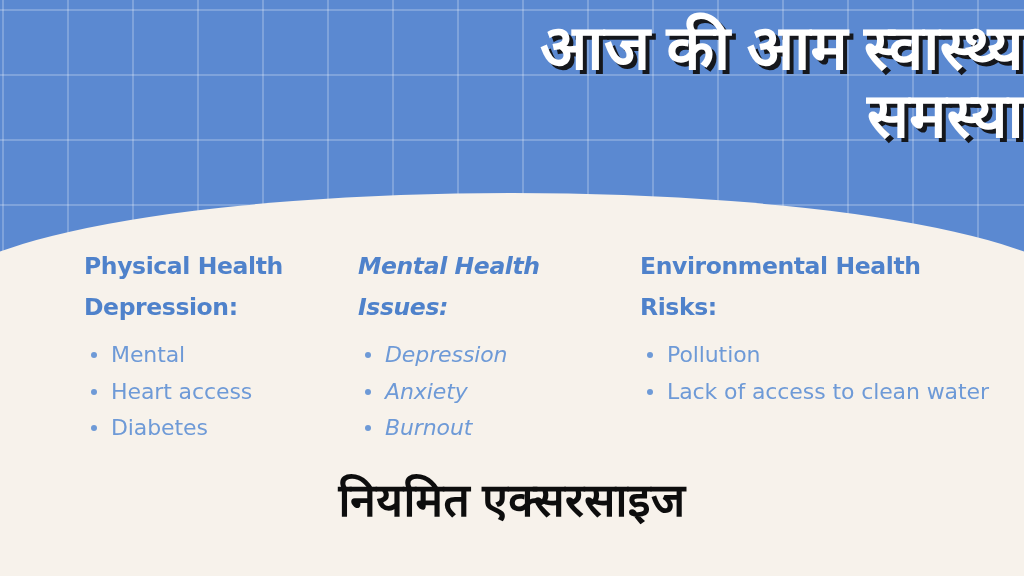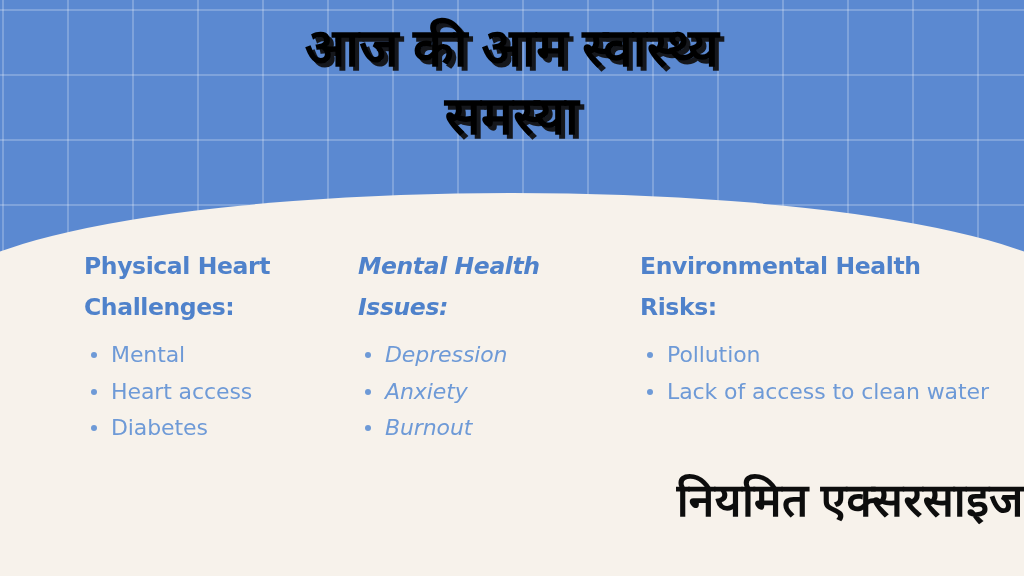--- a/index.html
+++ b/index.html
@@ -53,25 +53,26 @@
     left: 0;
     top: 14px;
     width: 1024px;
     text-align: center;
     z-index: 5;
   }
   .title-line {
     display: block;
     font-family: "Liberation Serif", "DejaVu Serif", serif;
     font-weight: 700;
-    font-size: 53px;
+    font-size: 62px;
     line-height: 68px;
-    color: #000000;
+    color: #ffffff;
     text-shadow: 4px 4px 0 #15171c;
     letter-spacing: 0.5px;
+    text-align: right;
   }
 
   
   #columns {
     position: absolute;
     left: 0;
     top: 246px;
     width: 1024px;
     height: 210px;
     display: flex;
@@ -118,21 +119,21 @@
     border-radius: 50%;
     background: #6e9ad7;
   }
 
   
   #footer-block {
     position: absolute;
     left: 0;
     top: 470px;
     width: 1024px;
-    text-align: right;
+    text-align: center;
     z-index: 6;
   }
   #footer-text {
     font-family: "Liberation Serif", "DejaVu Serif", serif;
     font-weight: 700;
     font-size: 46px;
     line-height: 62px;
     color: #0d0d0d;
     letter-spacing: 0.5px;
   }
@@ -147,21 +148,21 @@
   <div id="cream-panel"></div>
 
   <div id="title-block">
     <span class="title-line">आज की आम स्वास्थ्य</span>
     <span class="title-line">समस्या</span>
   </div>
 
   <div id="columns">
 
     <div class="column col-0">
-      <div class="col-heading">Physical Heart Challenges:</div>
+      <div class="col-heading">Physical Health Depression:</div>
       <ul class="bullet-list">
         <li class="bullet-item"><span class="dot"></span><span>Mental</span></li>
         <li class="bullet-item"><span class="dot"></span><span>Heart access</span></li>
         <li class="bullet-item"><span class="dot"></span><span>Diabetes</span></li>
       </ul>
     </div>
 
     <div class="column col-1">
       <div class="col-heading">Mental Health Issues:</div>
       <ul class="bullet-list">

